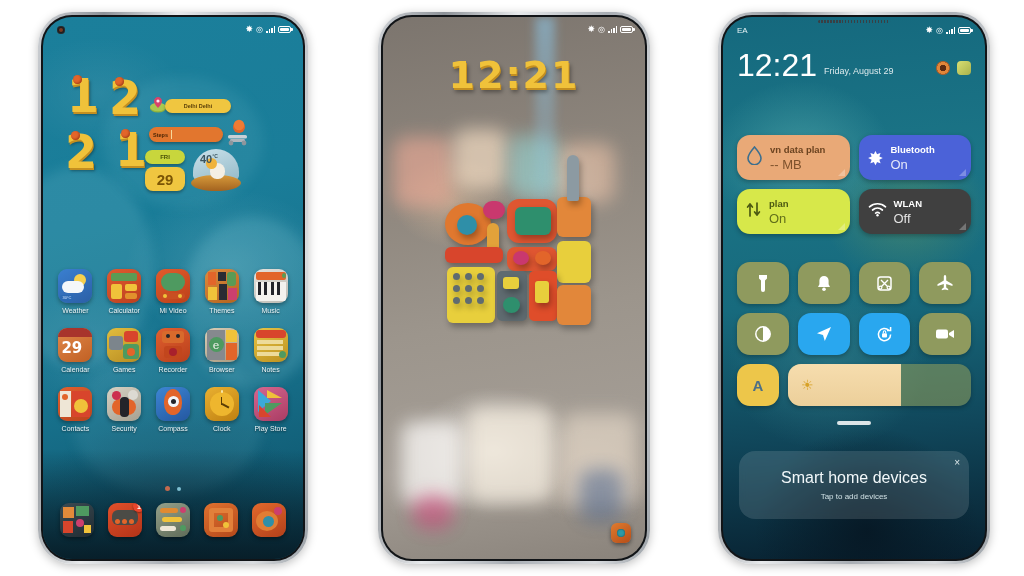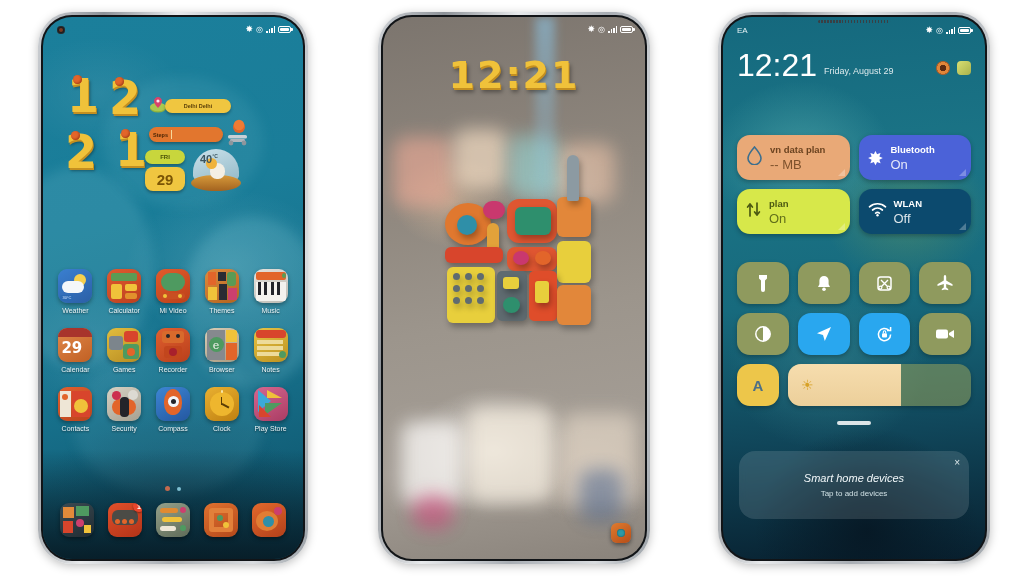--- a/index.html
+++ b/index.html
@@ -174,21 +174,21 @@
     background: linear-gradient(#f6ddae,#eccf9a); }
   .brislider .sun { position:absolute; left:13px; top:50%; transform:translateY(-50%);
     font-size:14px; color:#d8a227; }
 
   .grabber { position:absolute; left:50%; transform:translateX(-50%); top:404px;
     width:34px; height:4px; border-radius:3px; background:rgba(255,255,255,.85); }
   .smartcard { position:absolute; left:16px; right:16px; top:434px; height:68px;
     border-radius:16px; background: rgba(255,255,255,.13);
     backdrop-filter: blur(4px); display:flex; flex-direction:column;
     align-items:center; justify-content:center; gap:5px; }
-  .smartcard .sc1 { font-size:11px; color:#f2f8fa;font-style:italic; }
+  .smartcard .sc1 { font-size:16px; color:#f2f8fa; }
   .smartcard .sc2 { font-size:8px; color:#cfe0e4; }
   .smartcard .x { position:absolute; right:9px; top:7px; font-size:10px;
     color:#dfeaec; line-height:1; }
 
   .bt { font-family:"DejaVu Sans", sans-serif; }
   .sigbars { display:inline-flex; align-items:flex-end; gap:1px; height:7px; }
   .sigbars b { width:1.5px; background:#fff; display:block; }
   .batt { width:13px; height:7px; border:1px solid #fff; border-radius:2px;
     position:relative; display:inline-block; }
   .batt::after { content:""; position:absolute; right:-2.5px; top:1.5px; width:1.5px;
@@ -612,21 +612,21 @@
                 <path d="M11 2v12M11 14l2.4-3M11 14l-2.4-3" stroke="#4d5a12" stroke-width="1.7" fill="none" stroke-linecap="round"></path>
               </svg>
             </span>
             <span class="tl">
               <span class="t1">plan</span>
               <span class="t2">On</span>
             </span>
             <span class="corner"></span>
           </div>
 
-          <div class="tile" style="background:#0c4a6e;color:#fff">
+          <div class="tile" style="background:#404040;color:#fff">
             <span>
               <svg width="19" height="15" viewBox="0 0 19 15">
                 <path d="M1.5 4.8A12 12 0 0 1 17.5 4.8" stroke="#fff" stroke-width="1.7" fill="none" stroke-linecap="round"></path>
                 <path d="M4.6 8A7.6 7.6 0 0 1 14.4 8" stroke="#fff" stroke-width="1.7" fill="none" stroke-linecap="round"></path>
                 <path d="M7.6 11.1a3.4 3.4 0 0 1 3.8 0" stroke="#fff" stroke-width="1.7" fill="none" stroke-linecap="round"></path>
                 <circle cx="9.5" cy="13.3" r="1.2" fill="#fff"></circle>
               </svg>
             </span>
             <span class="tl">
               <span class="t1">WLAN</span>

